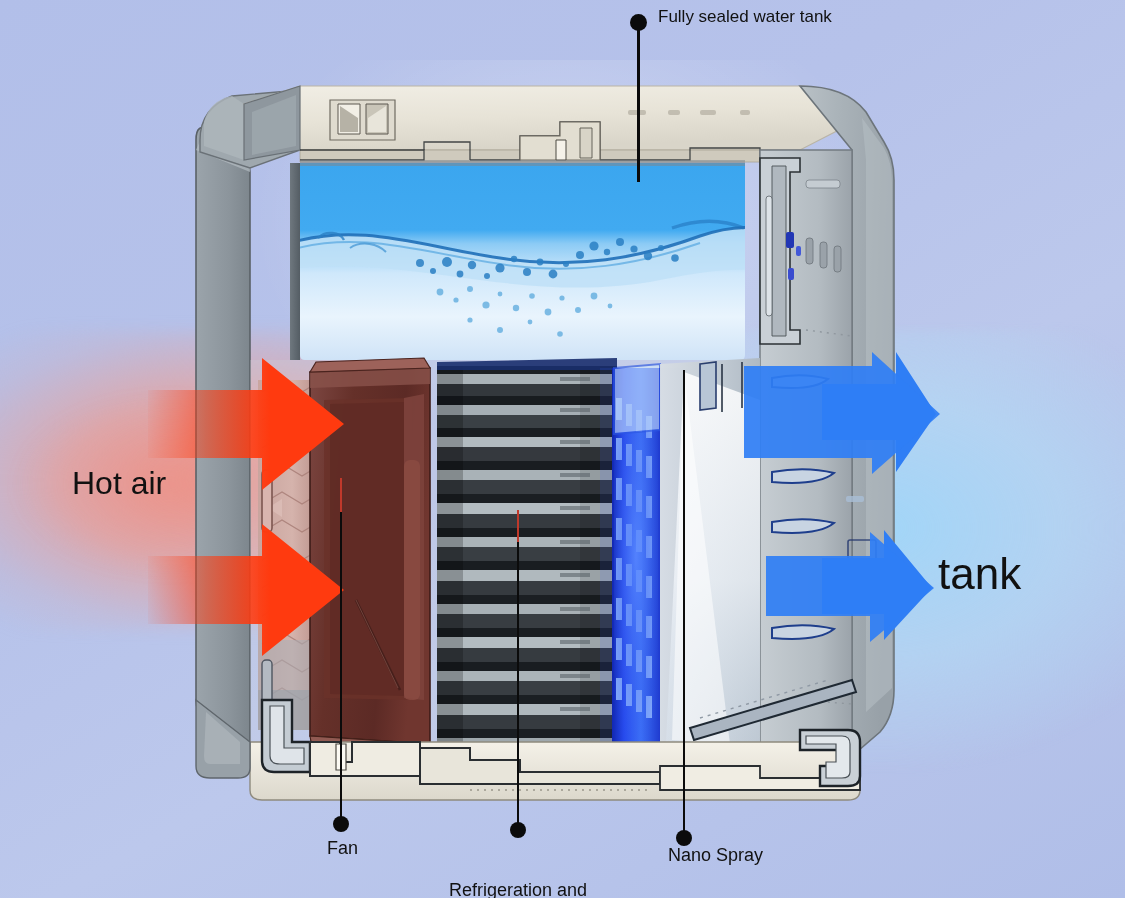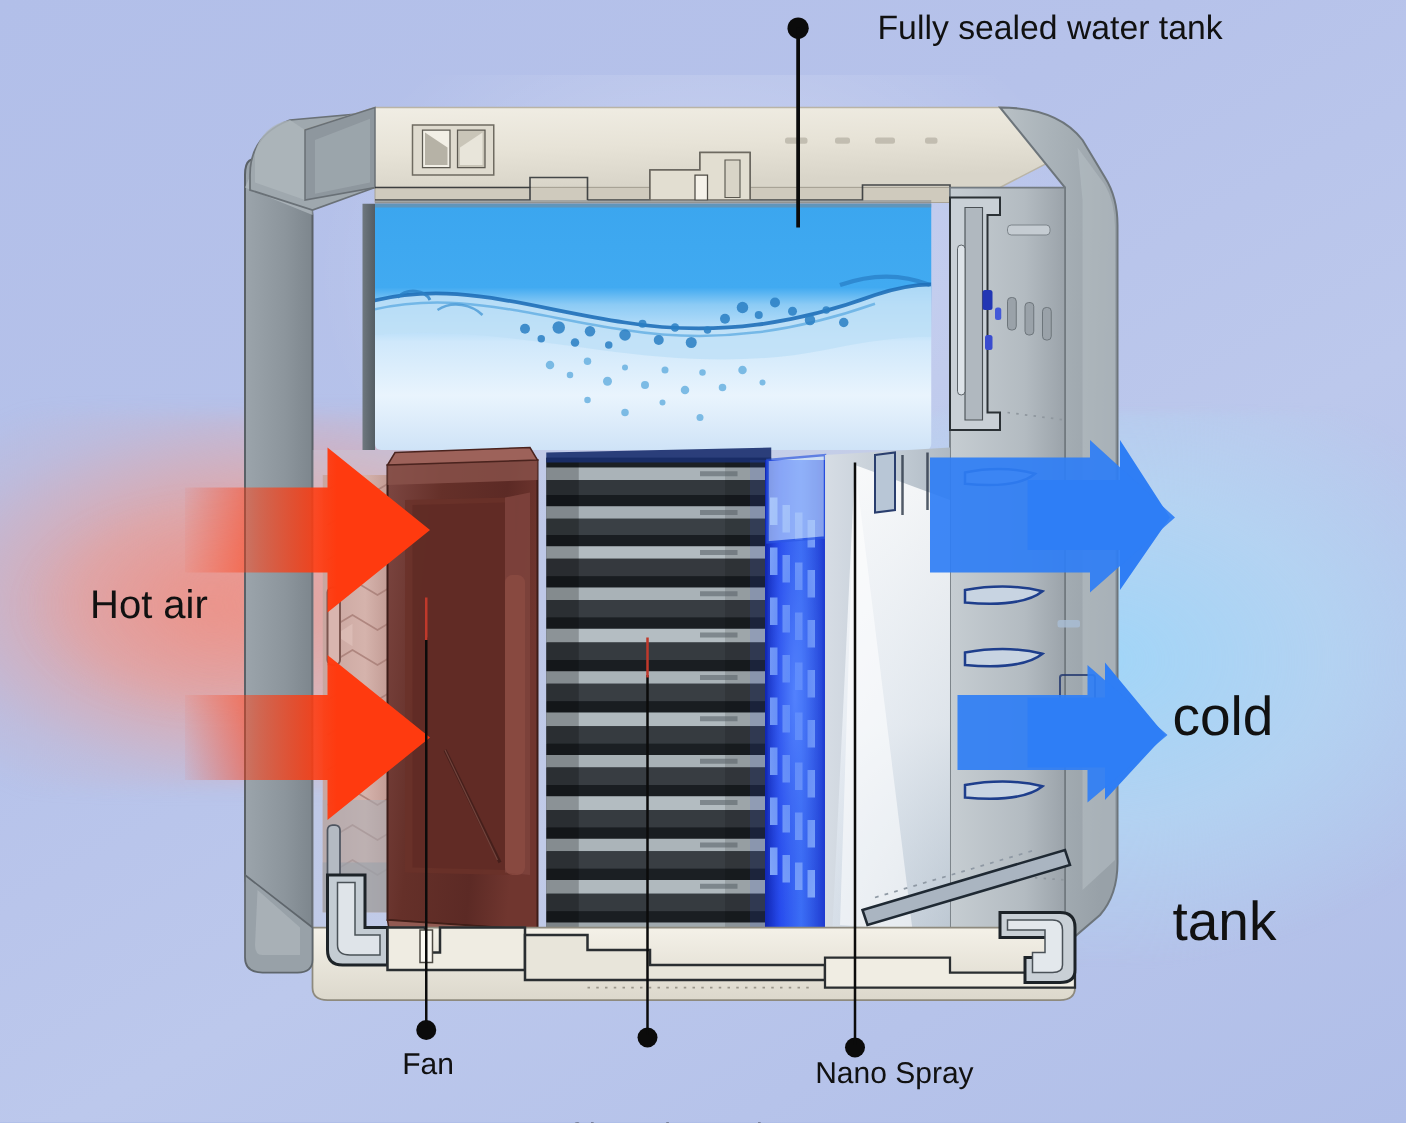--- a/index.html
+++ b/index.html
@@ -42,22 +42,22 @@
   
   .arrow-layer{position:absolute;inset:0;}
 
   
   .label{
     position:absolute;color:#111;
     font-family:"Liberation Sans", sans-serif;
     white-space:pre;
     line-height:1.16;
   }
-  .lbl-top{font-size:27px;left:658px;top:7px;margin-left:44px;}
-  .lbl-bottom{font-size:24px;text-align:center;}
+  .lbl-top{font-size:17px;left:658px;top:7px;}
+  .lbl-bottom{font-size:18px;text-align:center;}
   .lbl-fan{left:285px;top:838px;width:115px;}
   .lbl-filter{left:408px;top:838px;width:220px;}
   .lbl-nano{left:628px;top:845px;width:175px;}
   .lbl-hot{font-size:32px;left:72px;top:465px;}
   .lbl-cold{font-size:44px;left:938px;top:438px;line-height:1.24;}
   .lbl-cold span{display:block;}
 
   .leader{position:absolute;background:#0b0b0b;}
   .dot{position:absolute;border-radius:50%;background:#0b0b0b;}
 </style>
@@ -551,17 +551,16 @@
   <div class="label lbl-bottom lbl-filter">
     <div>Refrigeration and</div>
     
   </div>
 
   <div class="label lbl-bottom lbl-nano">Nano Spray</div>
 
   <div class="label lbl-hot">Hot air</div>
 
   <div class="label lbl-cold">
-    <span>cold</span>
     <span>tank</span>
   </div>
 
 </div>
 
 </body></html>

